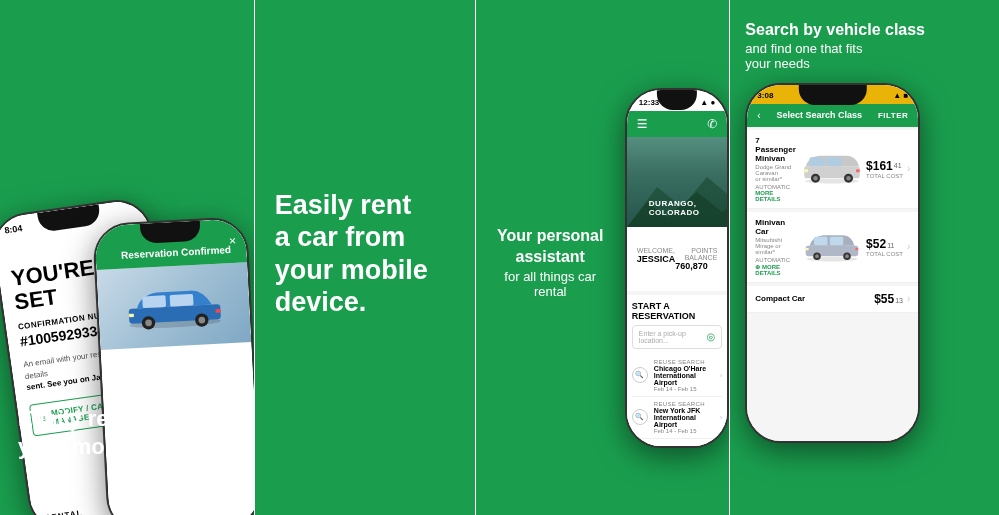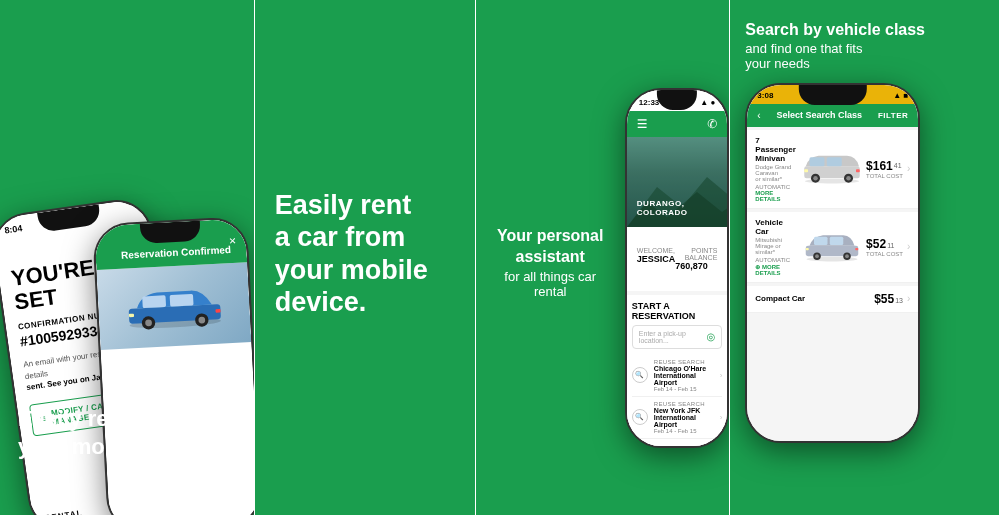--- a/index.html
+++ b/index.html
@@ -314,21 +314,21 @@
 
     .banner-overlay {
       position: absolute;
       top: 0; left: 0; right: 0; bottom: 0;
       background: rgba(0,0,0,0.2);
     }
 
     .banner-text {
       position: absolute;
       bottom: 10px;
-      left: 10px;
+      left: 22px;
       color: #fff;
       font-size: 8px;
       font-weight: 700;
       text-transform: uppercase;
       letter-spacing: 0.5px;
     }
 
     .welcome-info {
       background: #fff;
       padding: 20px 10px;
@@ -794,21 +794,21 @@
               <span class="vehicle-price">$161</span>
               <span style="font-size:7px;color:#666;">41</span>
             </div>
             <div class="vehicle-price-label">TOTAL COST</div>
           </div>
           <span class="veh-arrow">›</span>
         </div>
 
         <div class="vehicle-card">
           <div class="vehicle-info">
-            <div class="vehicle-name">Vehicle Car</div>
+            <div class="vehicle-name">Minivan Car</div>
             <div class="vehicle-model">Mitsubishi Mirage or similar*</div>
             <div class="veh-transmission">AUTOMATIC</div>
             <div class="veh-more">⊕ MORE DETAILS</div>
           </div>
           <div>
             
             <svg width="60" height="35" viewBox="0 0 80 45" fill="none">
               <ellipse cx="40" cy="42" rx="34" ry="3" fill="rgba(0,0,0,0.1)"></ellipse>
               <rect x="5" y="24" width="70" height="14" rx="3" fill="#b0b8c8"></rect>
               <path d="M10 24 Q14 12 28 10 L55 10 Q66 10 70 24Z" fill="#a8b0c0"></path>

